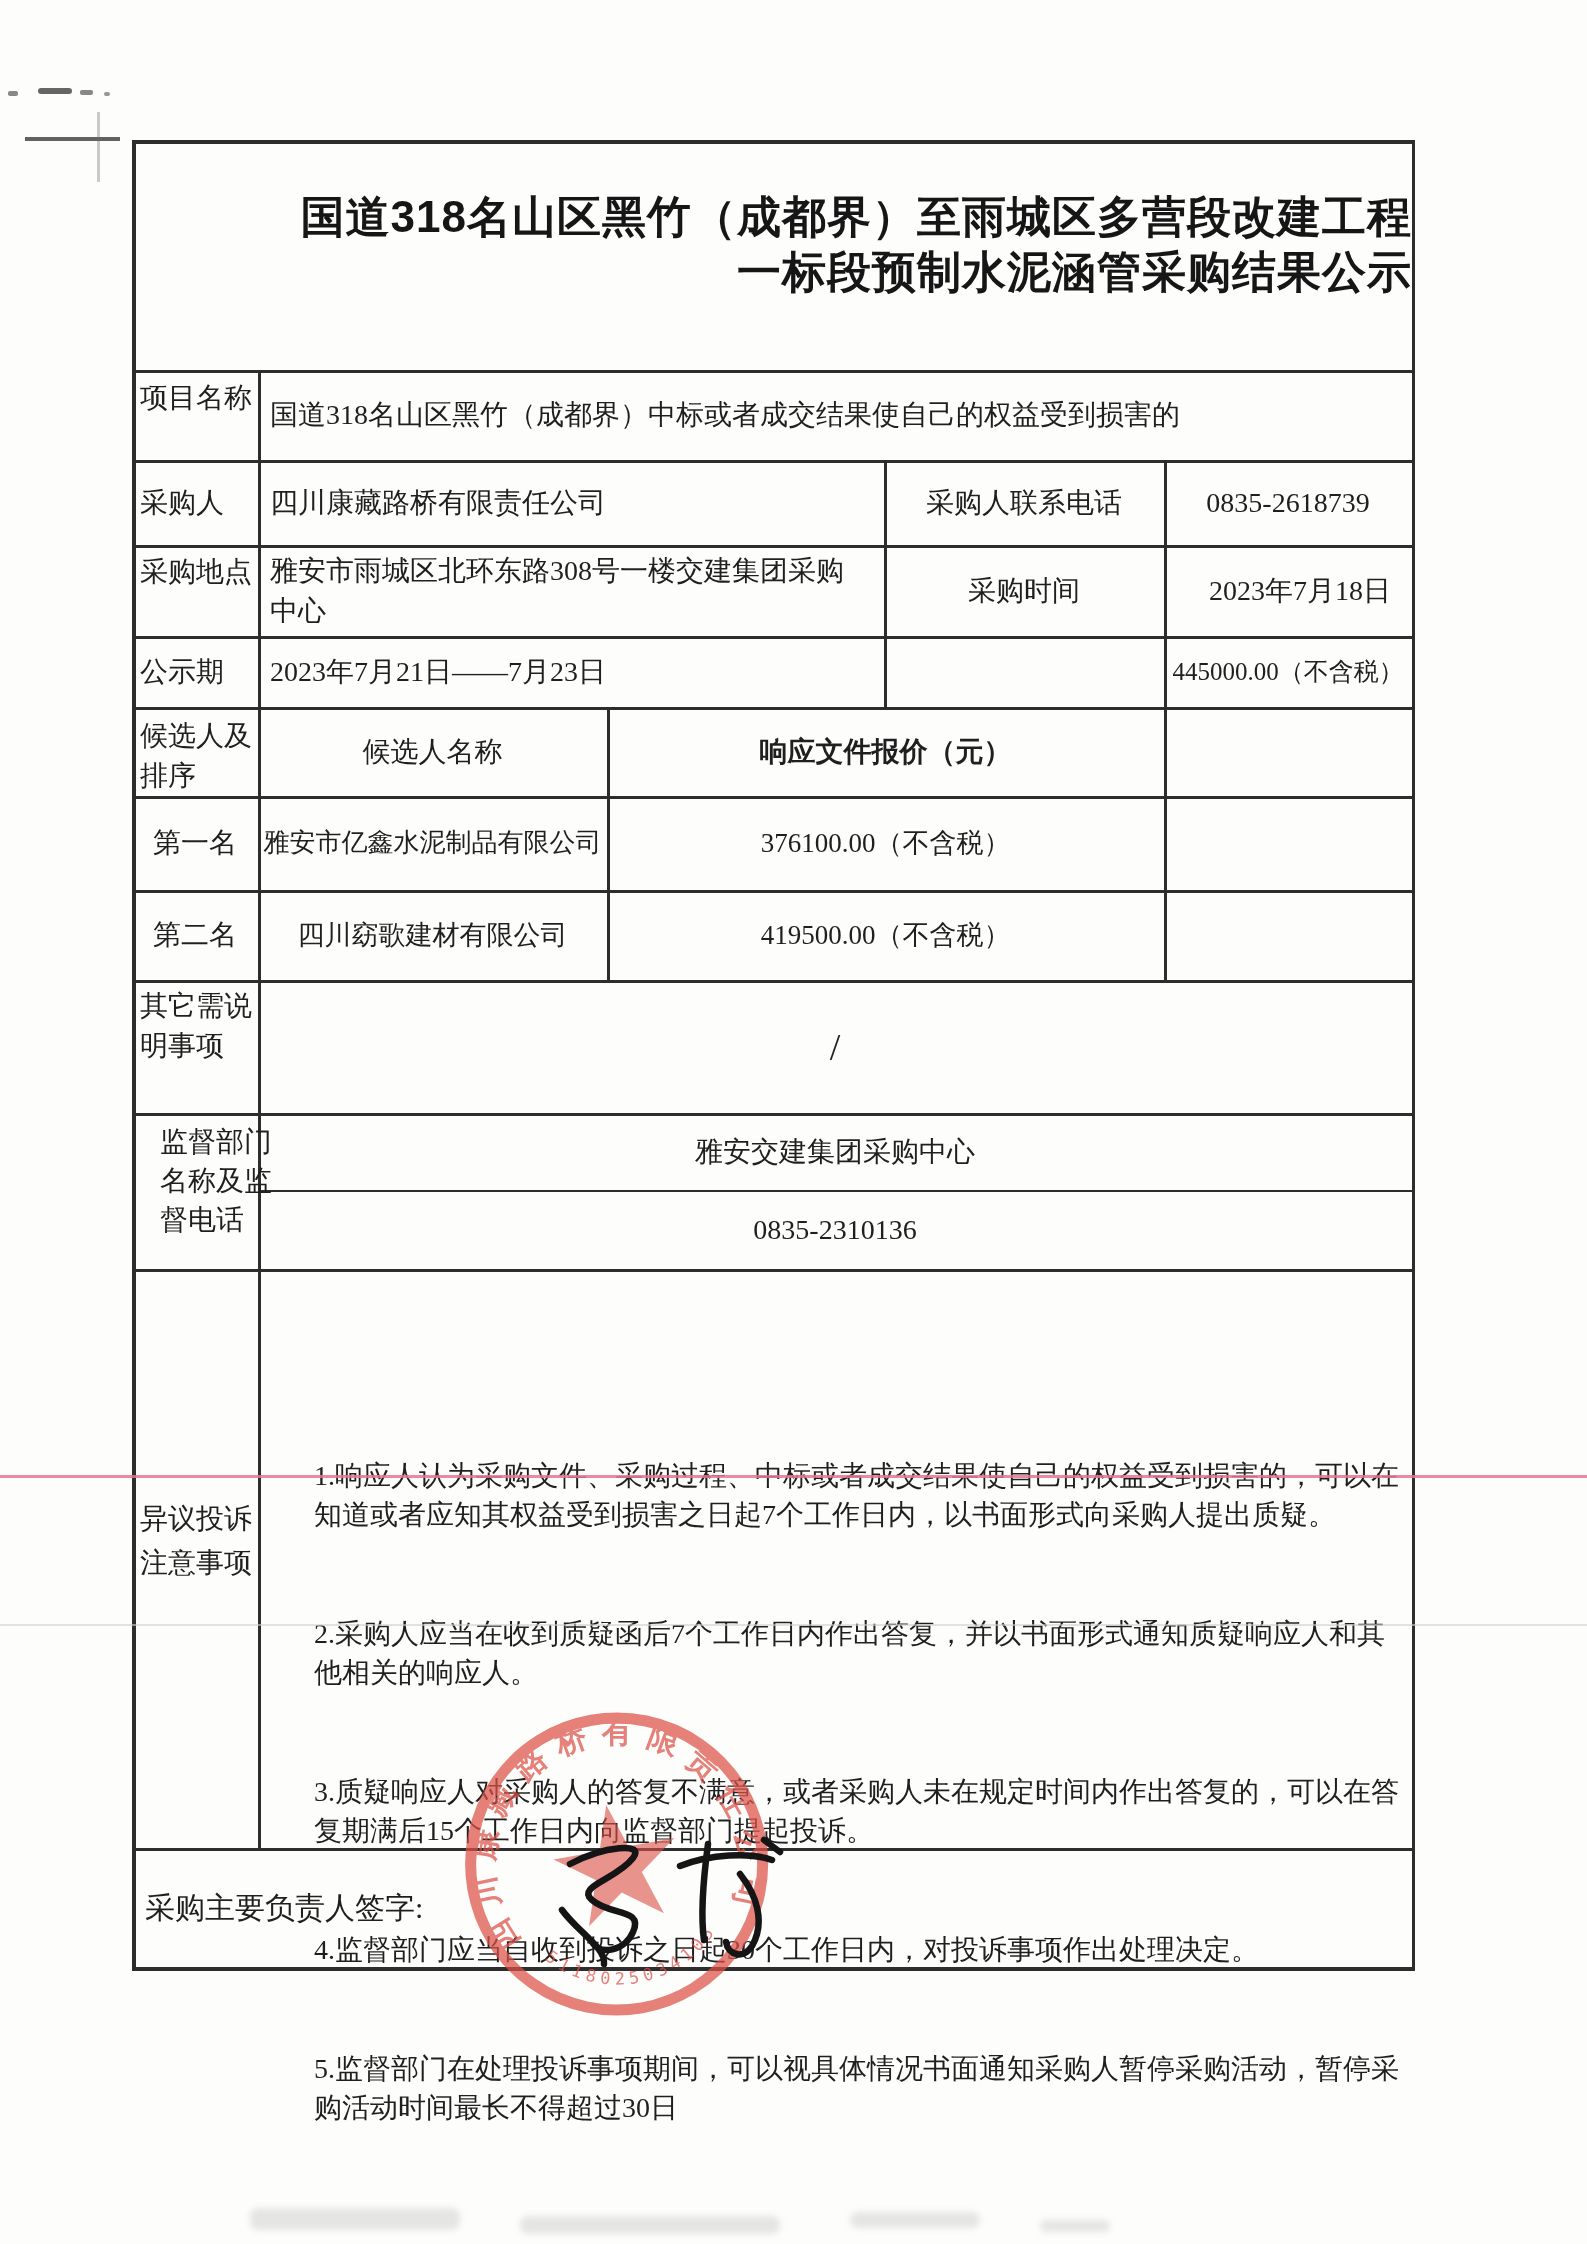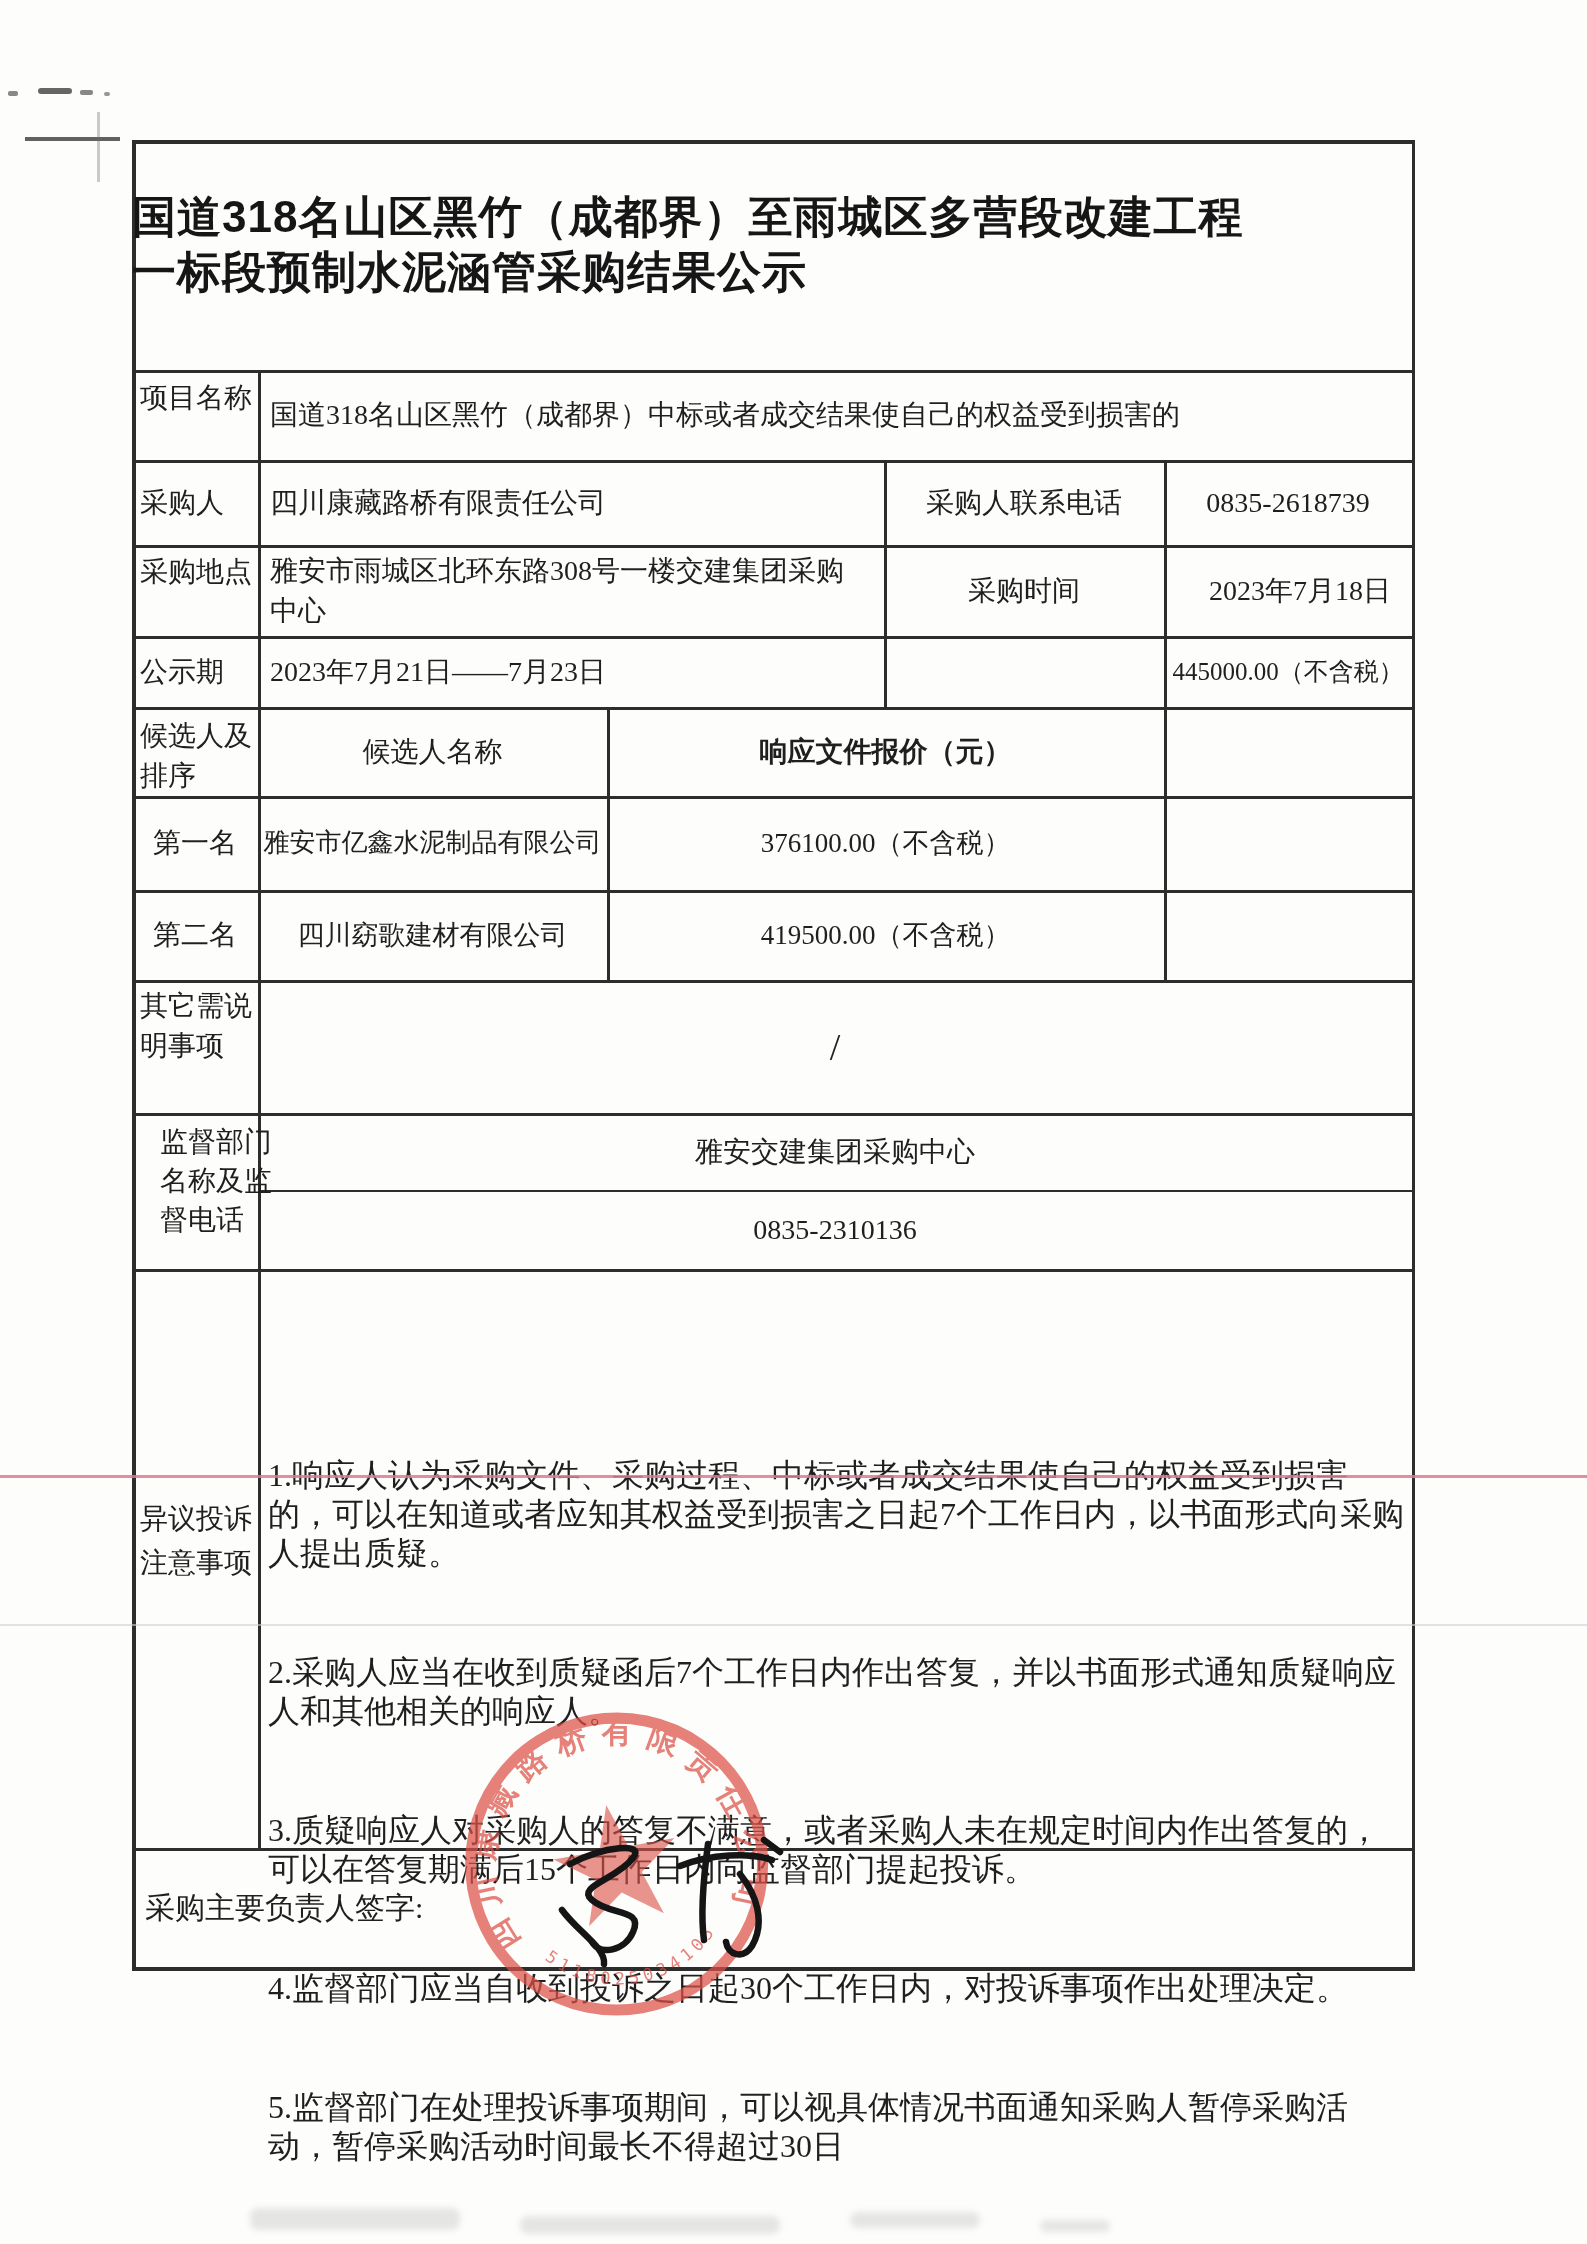--- a/index.html
+++ b/index.html
@@ -8,25 +8,25 @@
     font-family:"Liberation Serif","DejaVu Serif",serif;color:#1f1f1f;
   }
   .hline,.vline{position:absolute;background:#2d2d2d;}
   .hline{height:3px;}
   .vline{width:3px;}
   .cell{position:absolute;font-size:28px;line-height:40px;white-space:pre-wrap;}
   .vcenter{display:flex;align-items:center;}
   .center{display:flex;align-items:center;justify-content:center;text-align:center;}
   .label{width:112px;}
   .title-line{
-    position:absolute;left:132px;width:1280px;text-align:left;
+    position:absolute;left:132px;width:1280px;text-align:right;
     font-family:"Liberation Sans","DejaVu Sans",sans-serif;font-weight:bold;font-size:44px;
     color:#161616;letter-spacing:1px;
   }
-  .obj-line{font-size:32px;line-height:39px;}
+  .obj-line{font-size:28px;line-height:39px;margin-left:46px;}
   .artifact{position:absolute;}
   .smudge{position:absolute;background:#b9b9b6;border-radius:8px;filter:blur(3px);opacity:.35;}
   .stamp-wrap{position:absolute;left:452px;top:1700px;width:330px;height:336px;opacity:.72;}
   .sig-wrap{position:absolute;left:512px;top:1812px;width:330px;height:170px;}
 </style>
 </head>
 <body>
 
 <div class="page">
 

